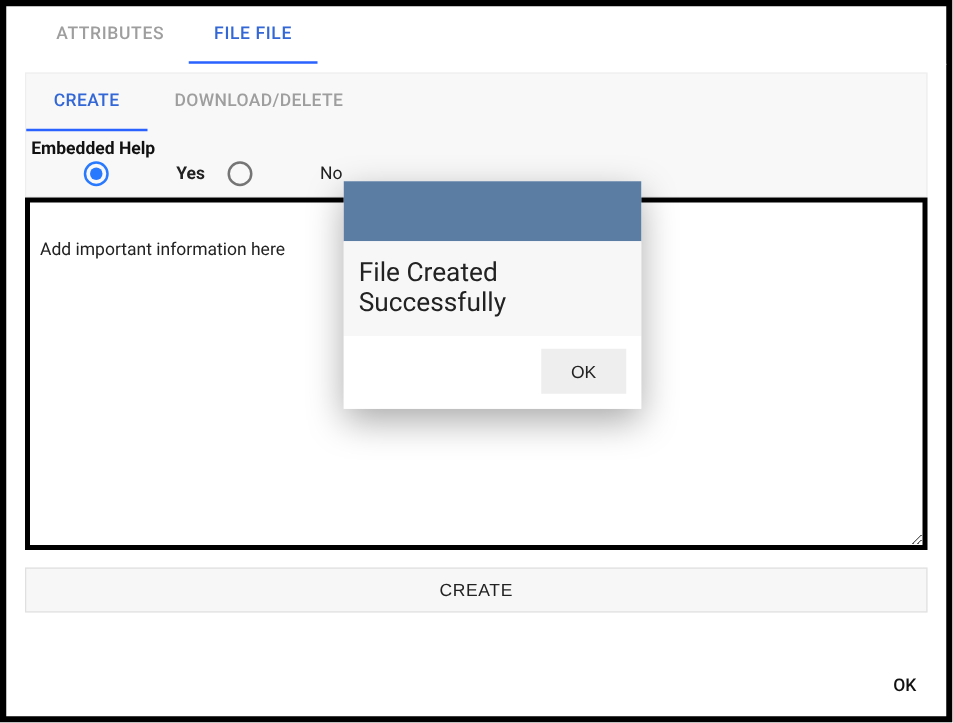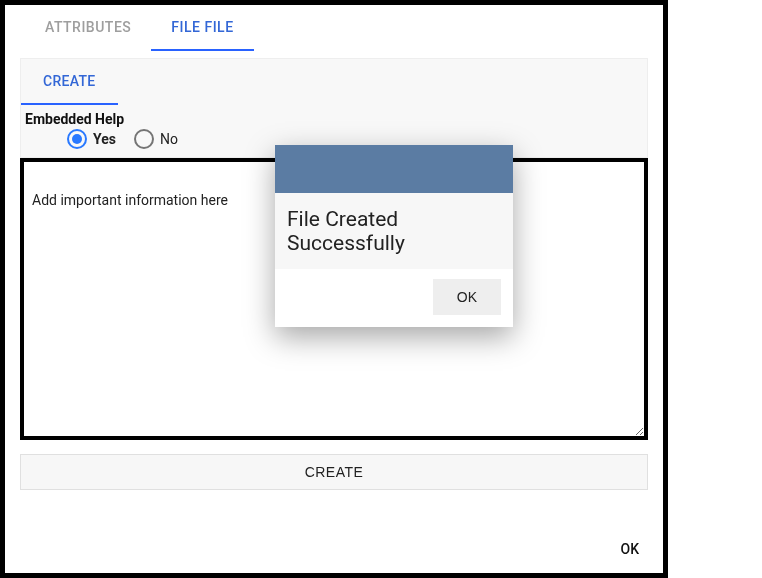--- a/index.html
+++ b/index.html
@@ -1,38 +1,38 @@
 <!DOCTYPE html>
 <html><head>
 <meta charset="utf-8">
 <style>
   * { box-sizing: border-box; margin: 0; padding: 0; }
   html, body { width: 762px; height: 578px; font-family: Roboto, Arial, sans-serif; }
-  .frame { width: 668px; height: 578px; border: 5px solid #000; background: #fff; position: relative; }
+  .frame { width: 762px; height: 578px; border: 5px solid #000; background: #fff; position: relative; }
 
   
   .tabs-top { display: flex; margin-left: 20px; border-bottom: 1px solid #fff; }
   .tabs-top .tab { font-size: 14px; letter-spacing: 0.5px; font-weight: 500; color: #9e9e9e; padding: 14px 20px; cursor: pointer; }
   .tabs-top .tab.active { color: #3367d6; border-bottom: 2px solid #2962ff; }
 
   
   .section { margin: 6px 15px 0 15px; }
   .subtabs-wrap { background: #f8f8f8; border: 1px solid #eee; }
   .subtabs { display: flex; }
   .subtabs .subtab { font-size: 14px; letter-spacing: 0.3px; font-weight: 500; color: #9e9e9e; padding: 14px 22px; cursor: pointer; }
   .subtabs .subtab.active { color: #3367d6; border-bottom: 2px solid #2962ff; }
 
   .field-label { font-size: 14px; font-weight: 700; color: #111; padding: 6px 2px 2px 4px; }
 
   .radios { display: flex; align-items: center; gap: 18px; padding: 0 2px 8px 2px; margin-left: 44px; }
   .radio { display: flex; align-items: center; gap: 6px; cursor: pointer; }
   .radio-circle { width: 20px; height: 20px; border-radius: 50%; border: 2px solid #757575; display: inline-block; position: relative; }
   .radio.selected .radio-circle { border-color: #2979ff; }
   .radio.selected .radio-circle::after { content:""; position:absolute; width:10px; height:10px; background:#2979ff; border-radius:50%; left:3px; top:3px; }
-  .radio-label { font-size: 14px; color: #222; }
+  .radio-label { font-size: 14px; color: #222; margin-left: 48px; }
   .radio.selected .radio-label { font-weight: 700; }
 
   .textarea-wrap { padding: 0 0 10px 0; }
   textarea { width: 100%; height: 282px; resize: both; border: 4px solid #000000; padding: 30px 8px 8px 8px; font-size: 14px; font-family: inherit; color: #222; outline: none; }
 
   .create-btn-wrap { padding: 0 0 6px 0; }
   .create-btn { width: 100%; height: 36px; background: #f7f7f7; border: 1px solid #e0e0e0; font-size: 14px; font-weight: 500; letter-spacing: 0.5px; color: #222; cursor: pointer; }
 
   
   .footer-ok { position: absolute; right: 14px; bottom: 10px; font-size: 14px; font-weight: 500; color: #111; padding: 6px 10px; cursor: pointer; }
@@ -52,20 +52,21 @@
   <div class="tabs-top">
     <div class="tab">ATTRIBUTES</div>
     <div class="tab active">FILE FILE</div>
   </div>
 
   <div class="section">
 
     <div class="subtabs-wrap">
       <div class="subtabs">
         <div class="subtab active">CREATE</div>
+        <div class="subtab">DOWNLOAD/DELETE</div>
       </div>
 
       <div class="field-label">Embedded Help</div>
 
       <div class="radios">
         <div class="radio selected">
           <span class="radio-circle"></span>
           <span class="radio-label">Yes</span>
         </div>
         <div class="radio">

